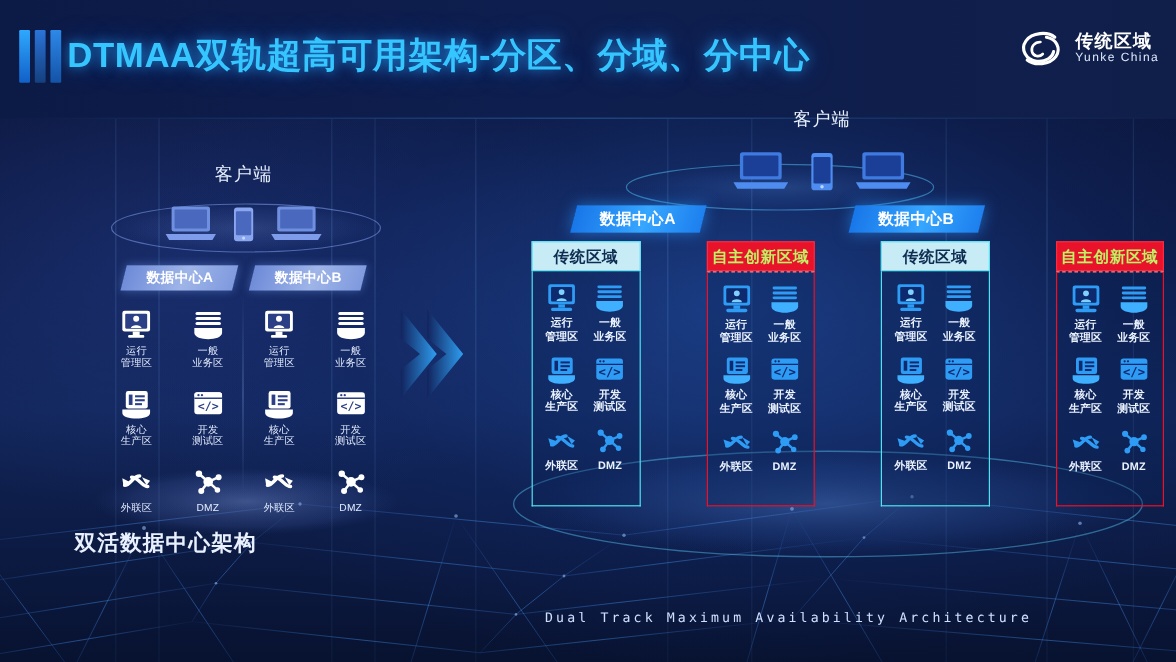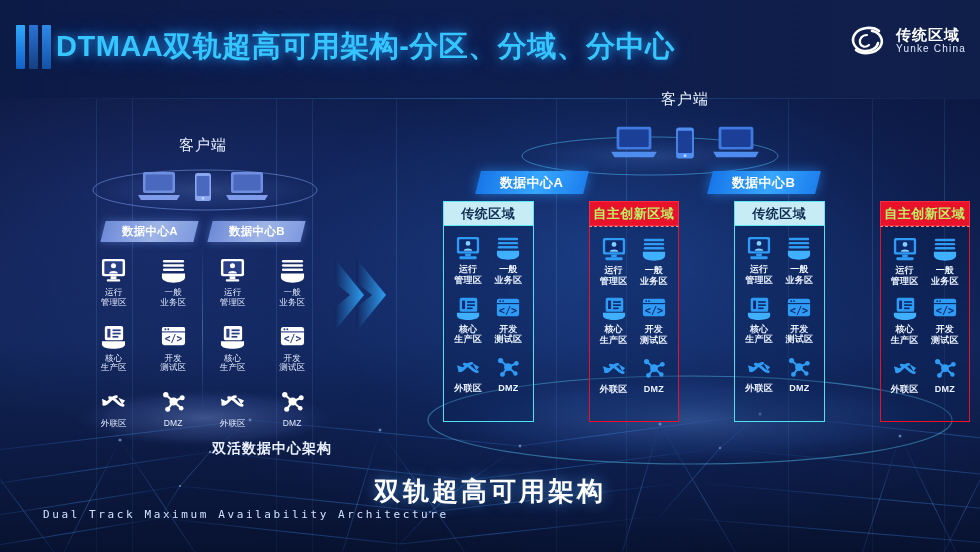--- a/index.html
+++ b/index.html
@@ -57,21 +57,21 @@
              background:linear-gradient(100deg,#6d8ad8 0%,#9fb5e8 55%,#7e99de 100%);
              transform:skewX(-14deg); box-shadow:0 0 8px rgba(120,160,240,.45); }
   .badge-sm span{ transform:skewX(14deg); }
   .grid-left{ position:absolute; top:162px; left:6px; width:238px;
               display:grid; grid-template-columns:repeat(4,1fr); row-gap:16px; }
   .zone-sm{ display:flex; flex-direction:column; align-items:center; gap:4px; }
   .zone-sm .ic{ width:27px; height:26px; }
   .zone-sm .lb{ font-size:8.5px; color:#e4ecff; text-align:center; line-height:1.15; letter-spacing:.2px; }
   .divider-left{ position:absolute; top:150px; left:124px; width:1px; height:165px;
                  background:linear-gradient(180deg,rgba(150,190,255,0),rgba(150,190,255,.35),rgba(150,190,255,0)); }
-  #leftCap{ left:82px; top:440px; width:250px; text-align:right; font-size:14px; font-weight:bold;
+  #leftCap{ left:62px; top:440px; width:250px; text-align:left; font-size:18px; font-weight:bold;
             color:#e9f0ff; letter-spacing:1px; }
 
   
   #arrow{ position:absolute; left:330px; top:252px; width:62px; height:86px; }
 
   
   #rightScene{ position:absolute; left:400px; top:88px; width:570px; height:400px; }
   .client-label-r{ position:absolute; width:100%; text-align:center; top:2px;
                    font-size:15px; color:#eaf2ff; letter-spacing:1px; }
   .devices-r{ position:absolute; top:24px; left:0; width:100%; height:48px;
@@ -93,21 +93,21 @@
            grid-template-columns:1fr 1fr; grid-template-rows:repeat(3,1fr); }
   .p-body.trad{ border:1.5px solid #4fe3f2; border-top:none; background:rgba(10,32,82,.30); }
   .p-body.inno{ border:1.5px solid #ef1026; border-top:1px dashed #ff8a8a; background:rgba(10,32,82,.30); }
   .zone-lg{ display:flex; flex-direction:column; align-items:center; justify-content:flex-start; gap:3px; }
   .zone-lg .ic{ width:26px; height:25px; }
   .zone-lg .lb{ font-size:9px; color:#eaf2ff; text-align:center; line-height:1.2; letter-spacing:.2px; font-weight:bold; }
 
   
   #botCapCn{ left:0; top:474px; width:980px; text-align:center; font-size:26px; font-weight:bold;
              color:#ffffff; letter-spacing:3px; text-shadow:0 0 14px rgba(80,170,255,.65); }
-  #botCapEn{ left:0; top:508px; width:860px; text-align:left; font-size:11px;
+  #botCapEn{ left:0; top:508px; width:860px; text-align:right; font-size:11px;
              color:#cfe0ff; letter-spacing:2.6px;
              font-family:"DejaVu Sans Mono","Liberation Mono",monospace;padding-left:43px; }
 </style>
 </head>
 <body>
 
 <div id="stage">
 
   <svg class="bg-svg" width="980" height="552" viewBox="0 0 980 552">
     <defs>
@@ -740,16 +740,15 @@
                   <circle cx="22" cy="20" r="2.4" fill="#2e9bf5"></circle>
                 </svg></span>
               <span class="lb"><span>DMZ</span></span>
             </div>
         </div>
       </div>
 
     </div>
   </div>
 
-  <div class="cap" id="botCapCn">双轨超高可用架构</div>
   <div class="cap" id="botCapEn">Dual Track Maximum Availability Architecture</div>
 
 </div>
 
 </body></html>

